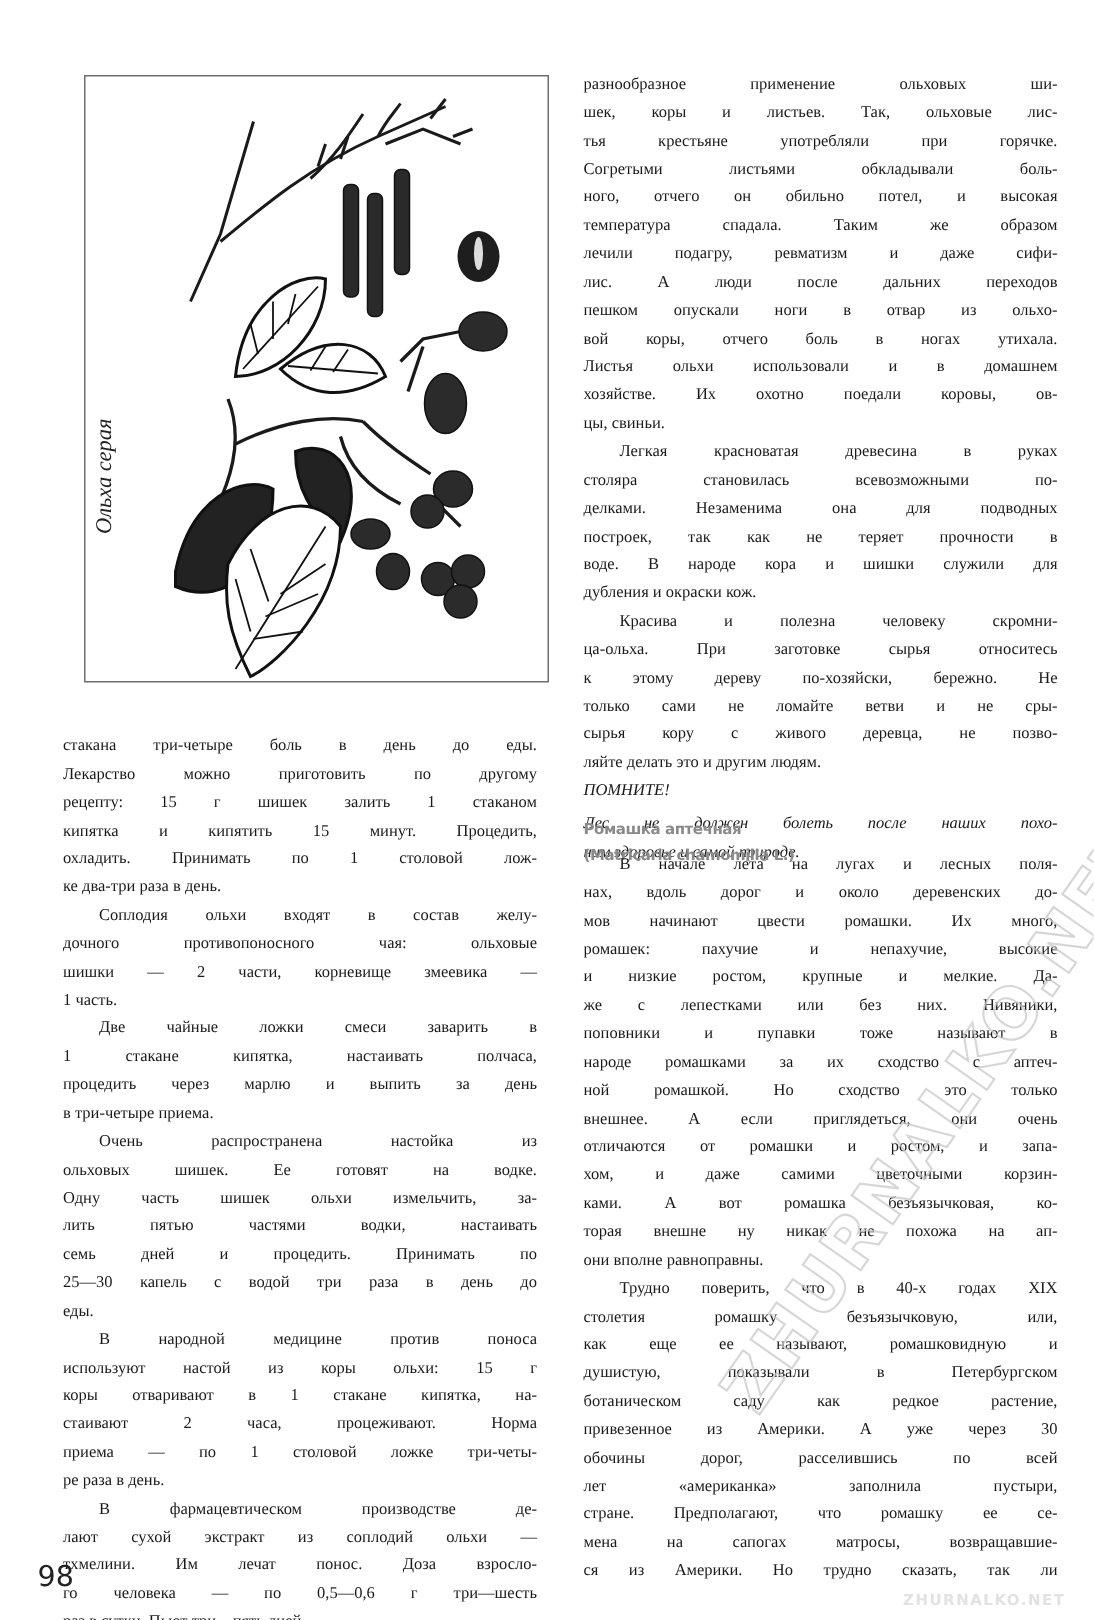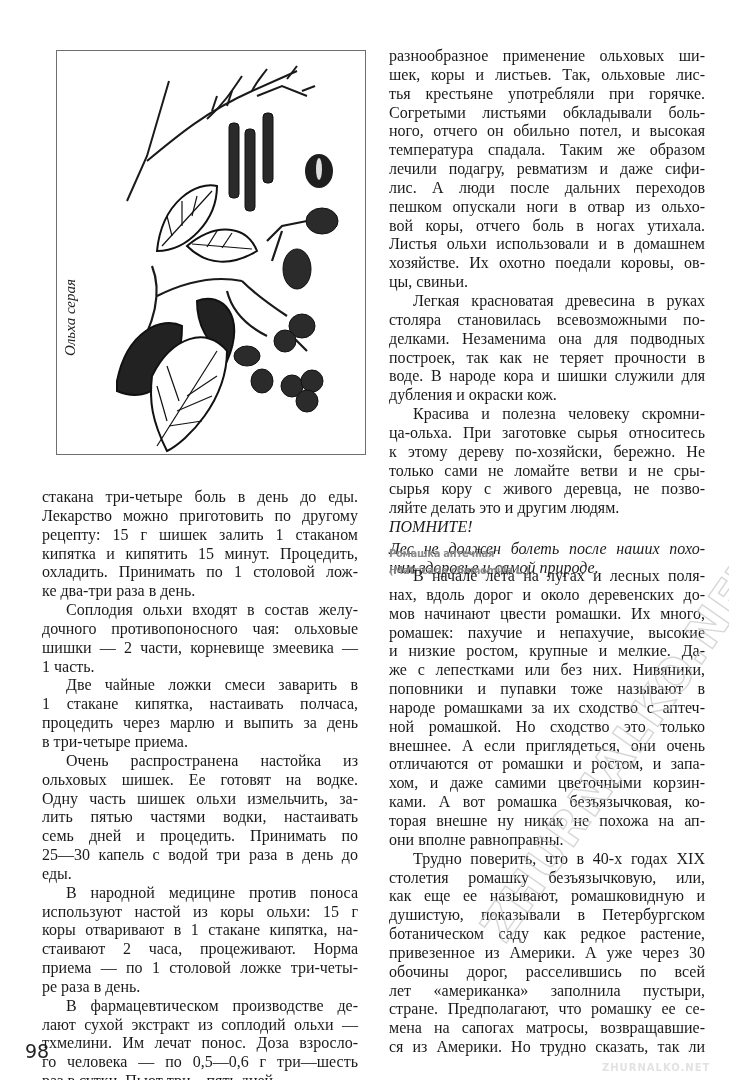--- a/index.html
+++ b/index.html
@@ -1,18 +1,18 @@
 <!DOCTYPE html>
 <html><head>
 <meta charset="utf-8">
 <style>
   html, body { margin: 0; padding: 0; background: #ffffff; }
   body { width: 729px; height: 1080px; position: relative; overflow: hidden;
          font-family: "Liberation Serif", "DejaVu Serif", serif; color: #1a1a1a; }
-  .col { position: absolute; font-size: 16px; line-height: 18.85px; text-align: justify; }
+  .col { position: absolute; font-size: 11px; line-height: 18.85px; text-align: justify; }
   .col p { margin: 0; text-indent: 0; }
   .line { display: block; white-space: nowrap; text-align-last: justify; text-align: justify; }
   .line.last { text-align-last: left; }
   #left-col { left: 42px; top: 488px; width: 316px; }
   #right-col { left: 389px; top: 47px; width: 316px; }
   #right-col2 { left: 389px; top: 567px; width: 316px; }
   .it { font-style: italic; }
   .section-head { font-family: "DejaVu Sans", sans-serif; font-weight: bold; color: #8a8a8a;
                   font-size: 10px; line-height: 17px; margin: 0; letter-spacing: -0.3px; }
   #heading { position: absolute; left: 389px; top: 545px; width: 316px; }

